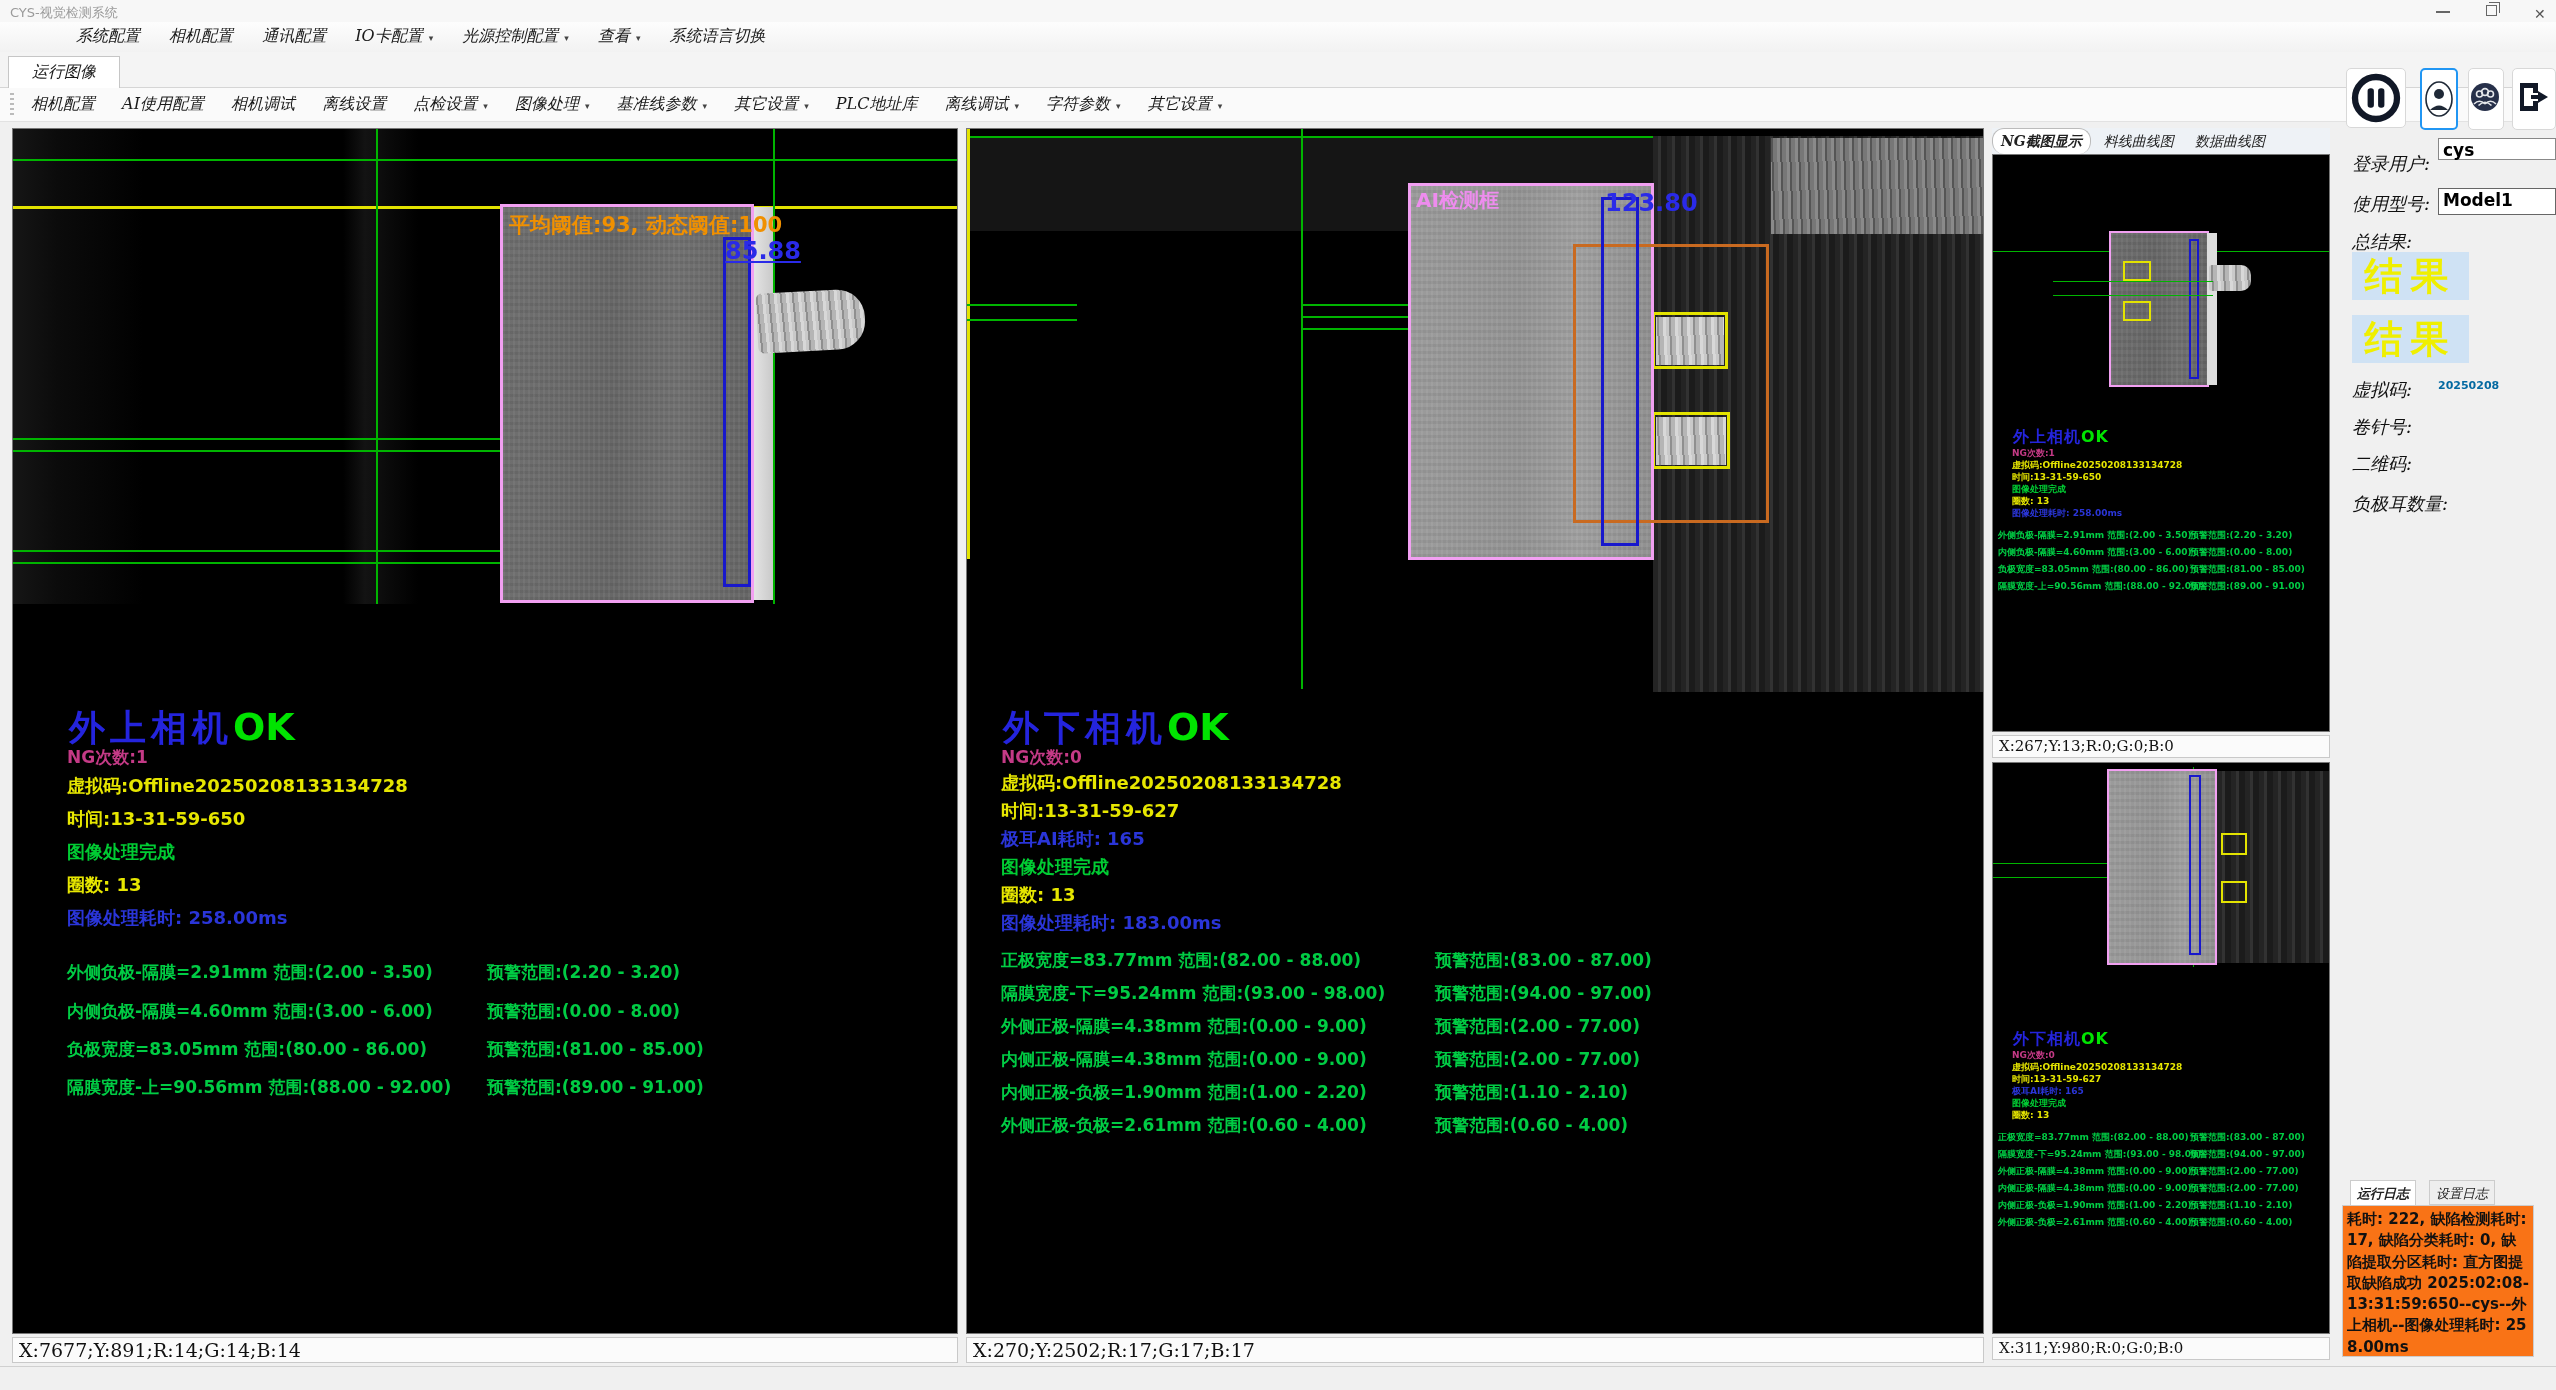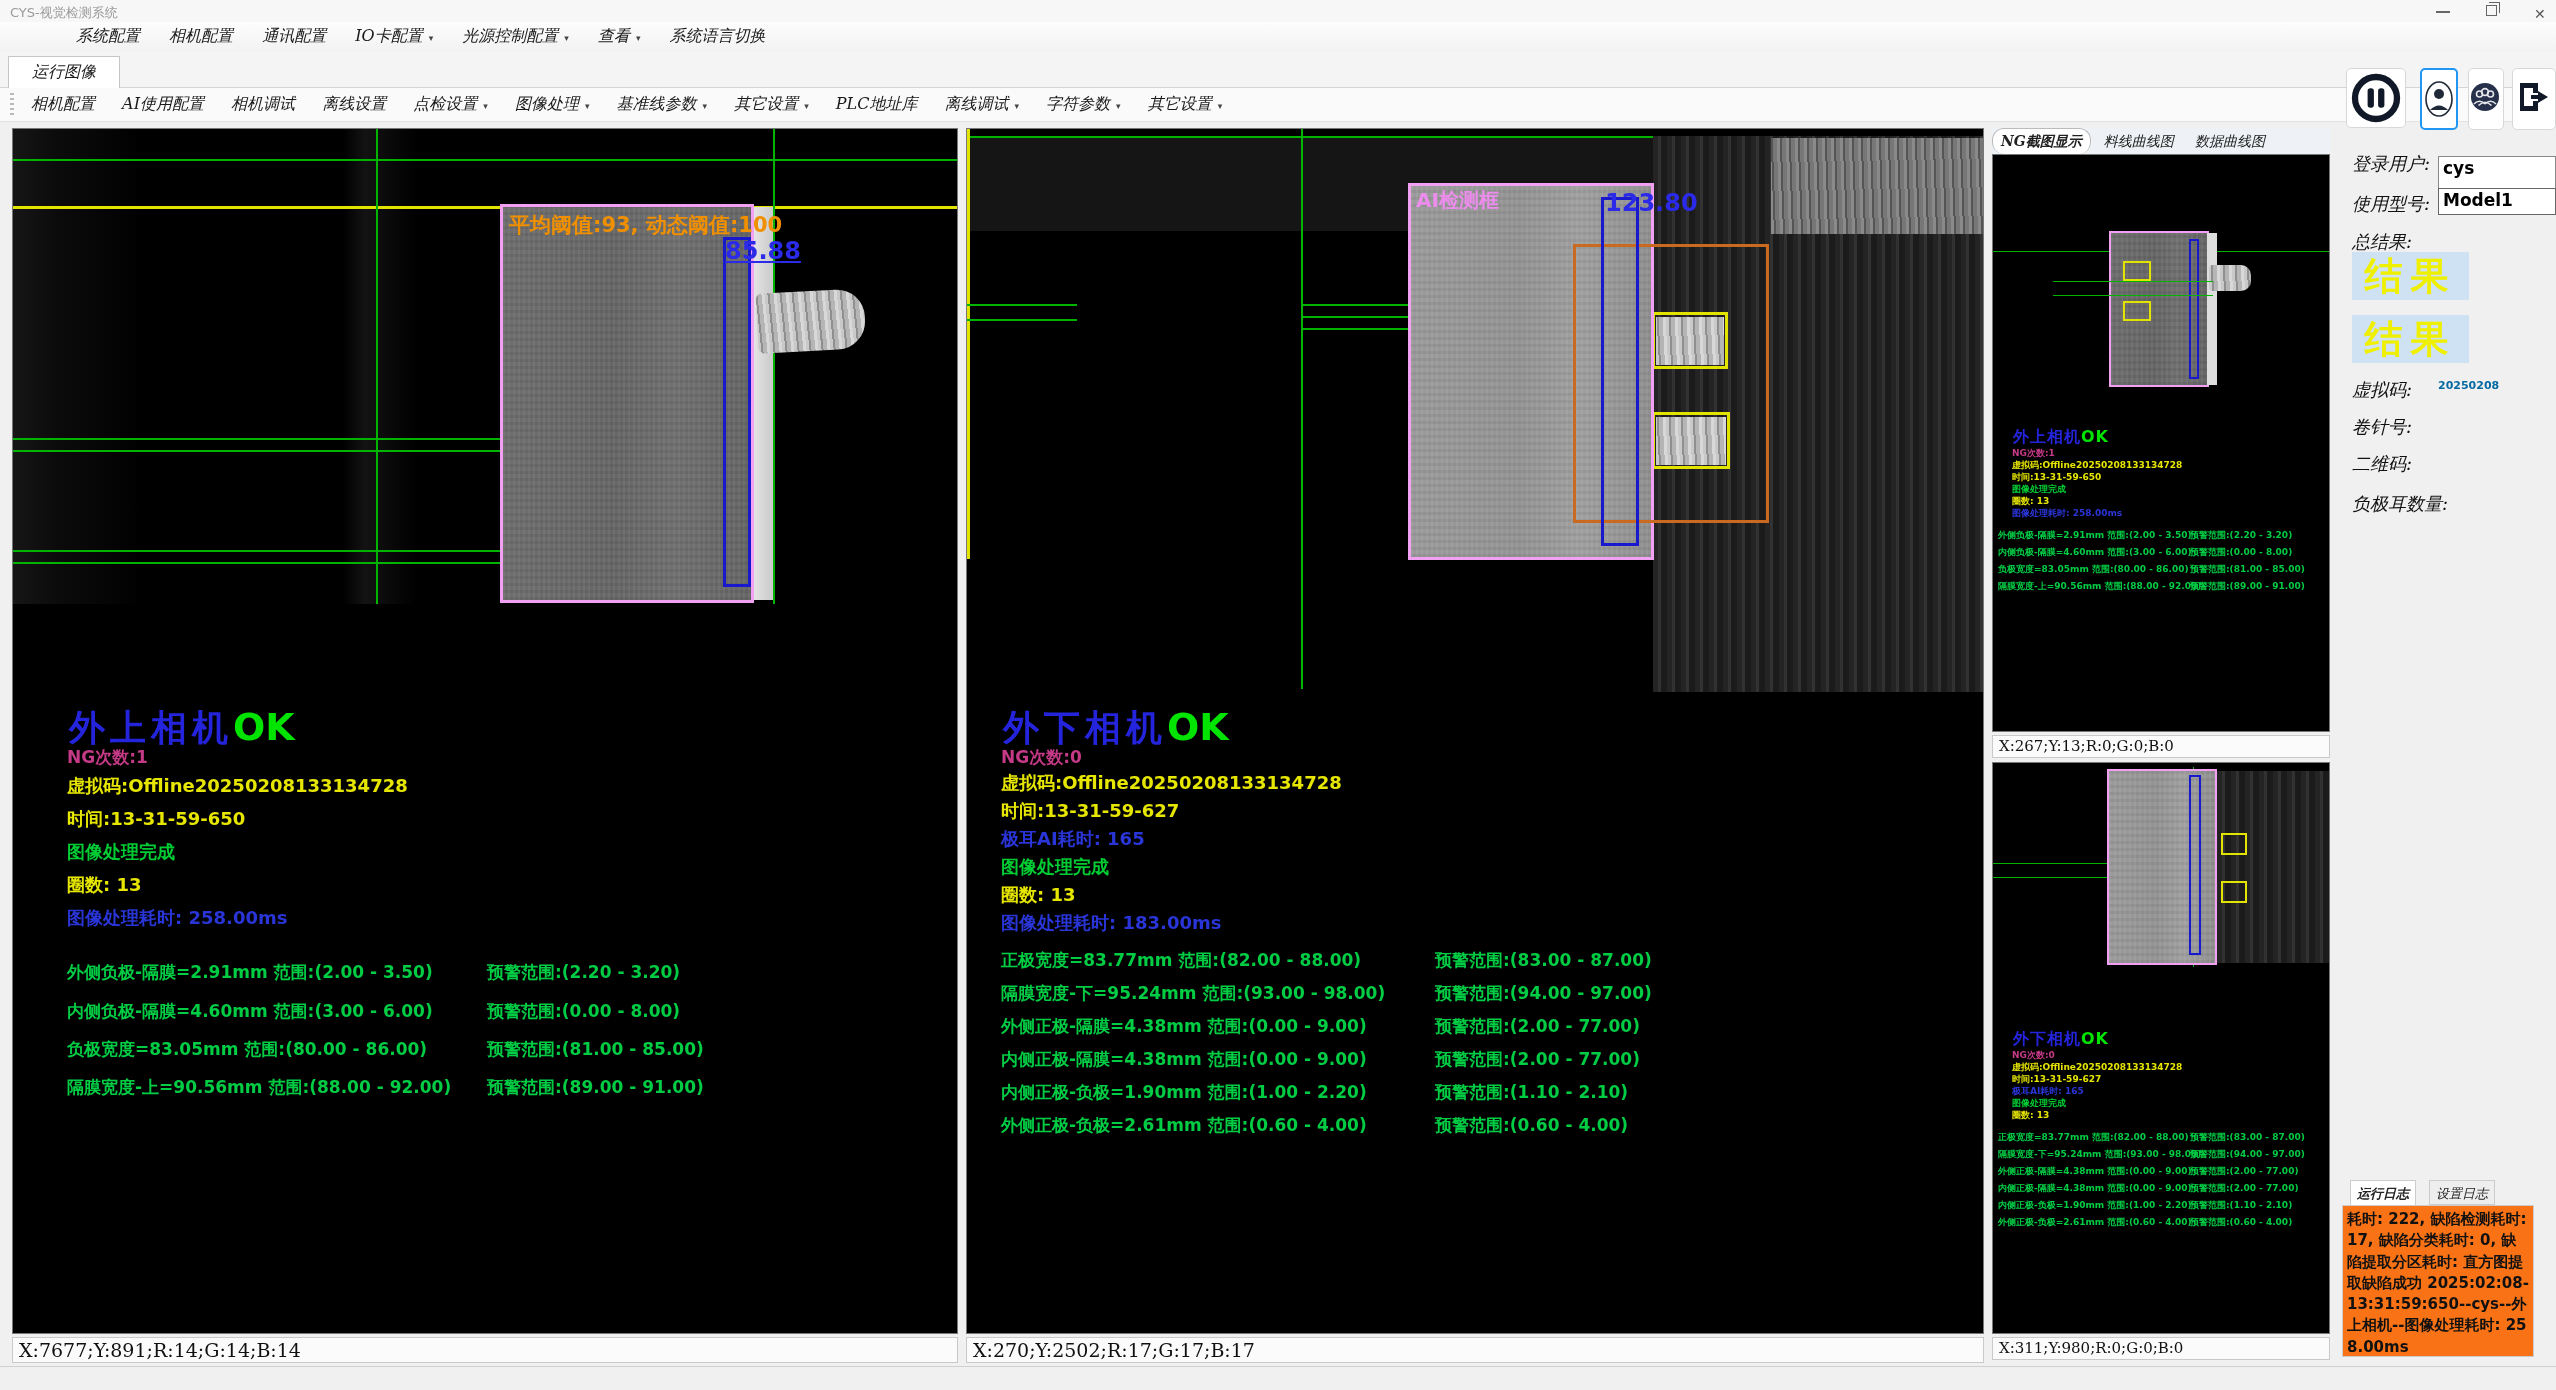--- a/index.html
+++ b/index.html
@@ -317,21 +317,21 @@
   </svg>
 </div>
 <div class="rbtn" style="left:2512px; top:68px; width:44px; height:62px;">
   <svg width="40" height="56" viewBox="0 0 40 56" fill="#111827">
     <path d="M7 14 h18 v10 h-5 v-5 h-9 v18 h9 v-5 h5 v10 h-18 z"></path>
     <path d="M25 22 l10 6 -10 6 v-4 h-7 v-4 h7 z"></path>
   </svg>
 </div>
 
 <div class="plabel" style="left:2352px; top:152px;">登录用户:</div>
-<div class="field" style="left:2438px; top:156px; width:118px; height:35px; border-color:#888;">cys</div>
+<div class="field" style="left:2438px; top:138px; width:118px; height:22px; border-color:#888;">cys</div>
 <div class="plabel" style="left:2352px; top:192px;">使用型号:</div>
 <div class="field" style="left:2438px; top:188px; width:118px; height:27px; border-color:#666;">Model1</div>
 <div class="plabel" style="left:2352px; top:230px;">总结果:</div>
 <div class="resultbox" style="top:252px;"><span>结果</span></div>
 <div class="resultbox" style="top:315px;"><span>结果</span></div>
 <div class="plabel" style="left:2352px; top:378px;">虚拟码:</div>
 <div class="pvalue" style="left:2438px; top:379px;">20250208</div>
 <div class="plabel" style="left:2352px; top:415px;">卷针号:</div>
 <div class="plabel" style="left:2352px; top:452px;">二维码:</div>
 <div class="plabel" style="left:2352px; top:492px;">负极耳数量:</div>

